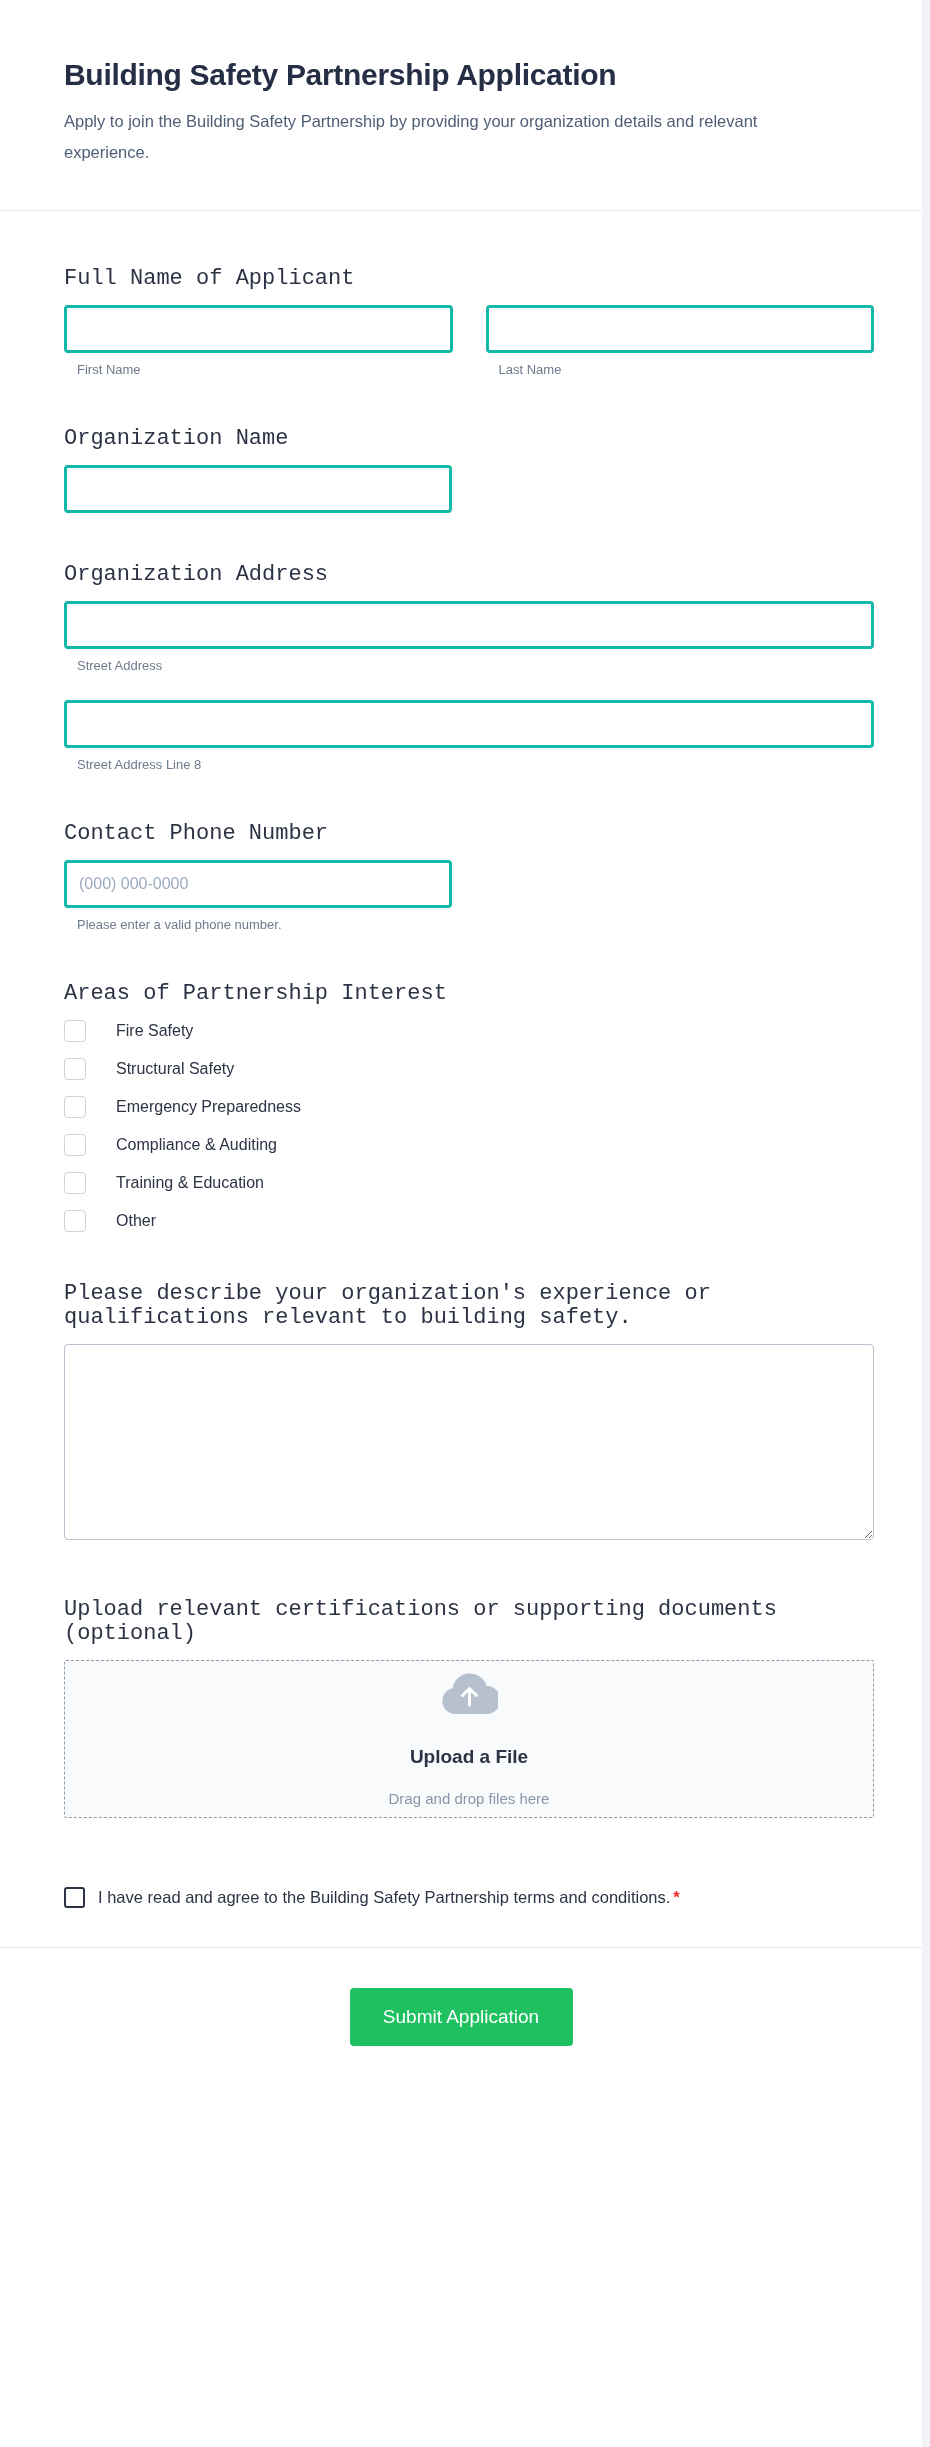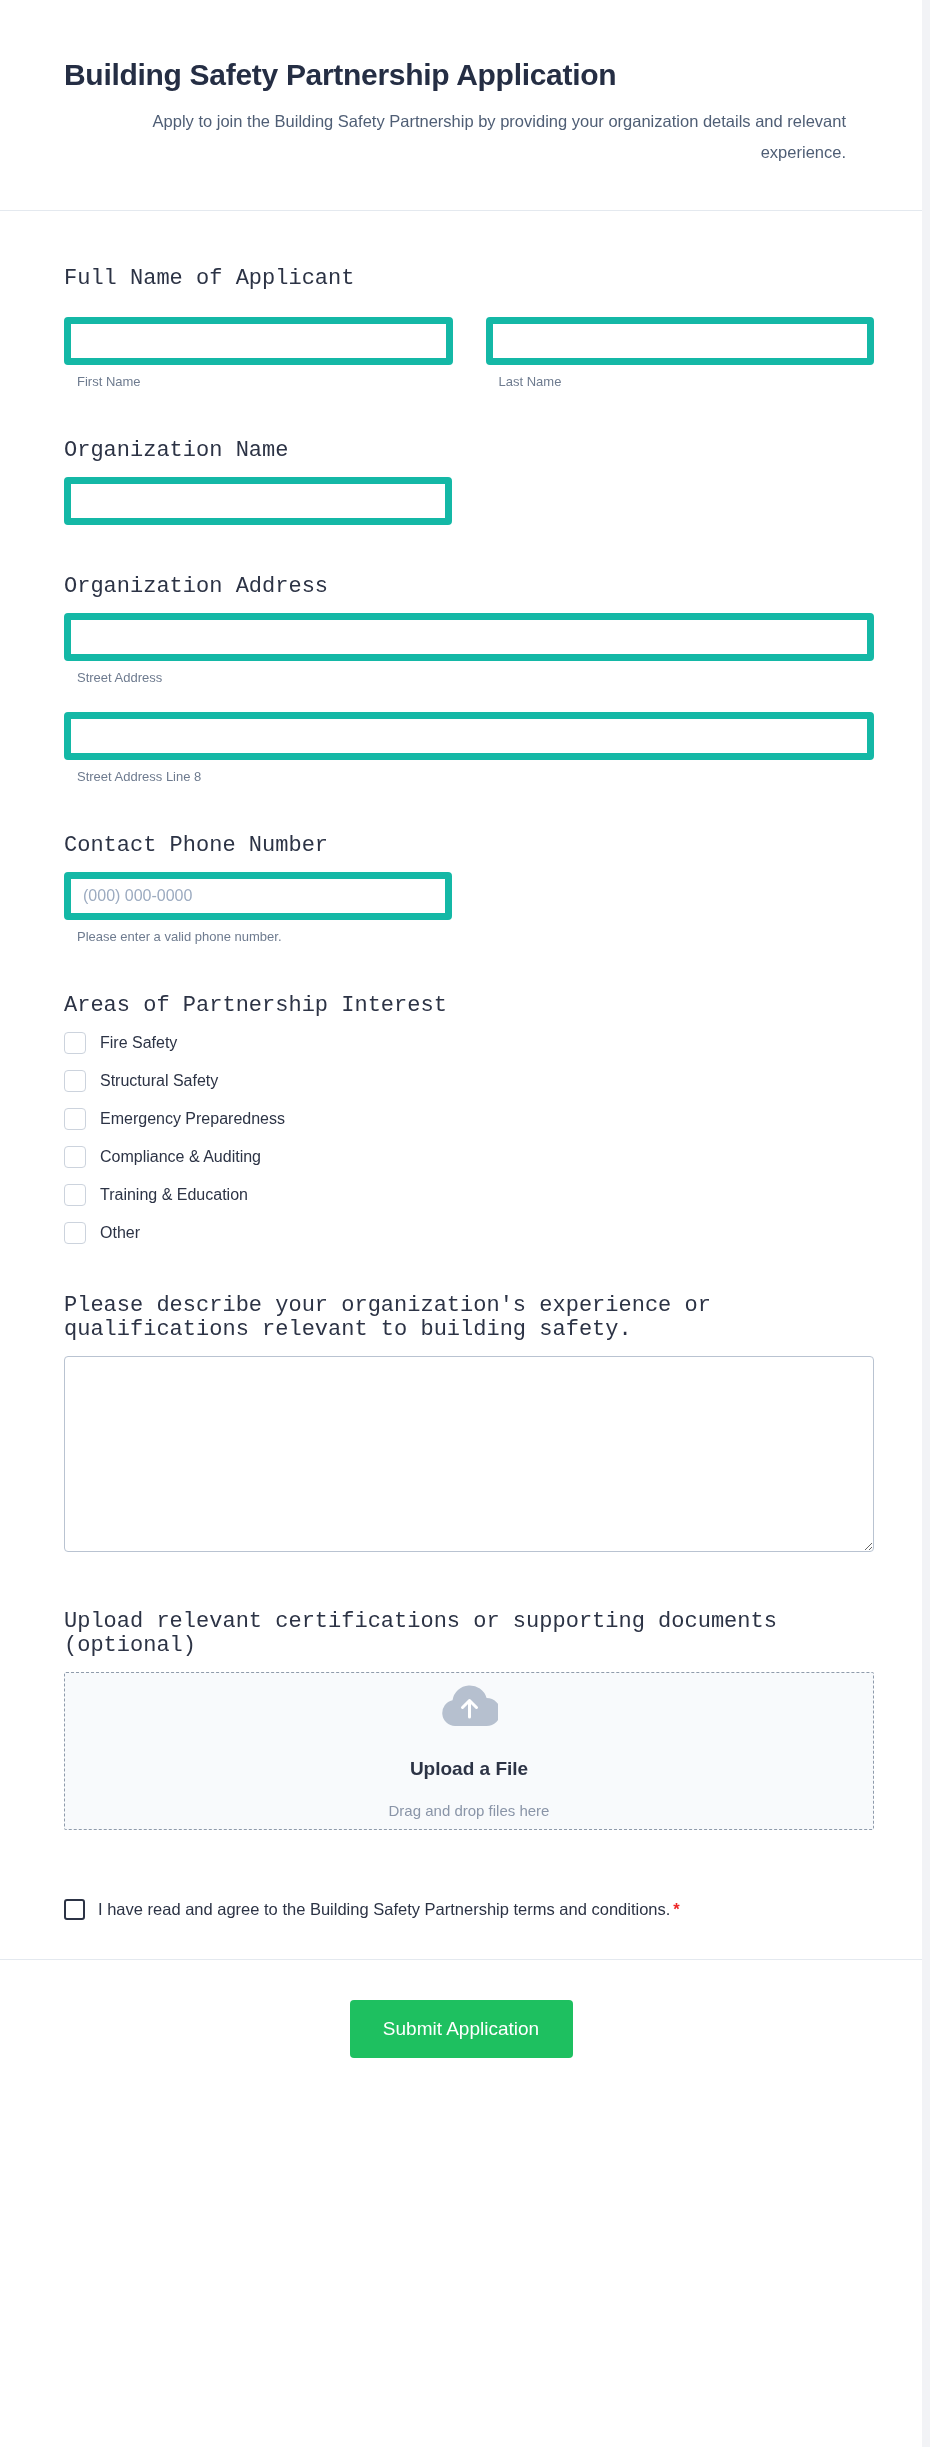--- a/index.html
+++ b/index.html
@@ -5,47 +5,46 @@
   * { box-sizing: border-box; margin: 0; padding: 0; }
   html, body { background: #f2f3f6; }
   body { font-family: "Liberation Sans", sans-serif; color: #2c3345; }
 
   .page { width: 756px; min-height: 2447px; position: relative; }
   .card { width: 922px; min-height: 2447px; background: #ffffff; }
 
   
   .form-header { padding: 58px 64px 42px 64px; border-bottom: 1px solid #e4e9ef; }
   .form-title { font-size: 30px; font-weight: 700; color: #252e44; letter-spacing: -0.3px; }
-  .form-subtitle { margin-top: 14px; font-size: 16.5px; line-height: 31px; color: #4f5e75; max-width: 782px; text-align: right; }
+  .form-subtitle { margin-top: 14px; font-size: 16.5px; line-height: 31px; color: #4f5e75; max-width: 782px; }
 
   
   .form-body { padding: 56px 48px 0 64px; }
   .content { width: 810px; }
 
   .field { margin-bottom: 50px; }
   .label { font-size: 22px; font-weight: 500; color: #2c3345; line-height: 24px; margin-bottom: 14px; font-family: Liberation Mono, monospace; }
   .text-input {
     display: block; width: 100%; height: 48px;
-    border: 7px solid #14b8a6; border-radius: 4px; background: #fff;
+    border: 3px solid #14b8a6; border-radius: 4px; background: #fff;
     padding: 0 12px; font-size: 16px; color: #2c3345; outline: none;
     font-family: "Liberation Sans", sans-serif;
-    margin-top: 12px;
   }
   .text-input::placeholder { color: #9cabc0; opacity: 1; }
   .sublabel { font-size: 13px; color: #6e7b8f; margin-top: 9px; margin-left: 13px; }
 
   .w-half { width: 388px; }
   .row-2 { display: grid; grid-template-columns: 1fr 1fr; column-gap: 33px; }
   .row-3 { display: grid; grid-template-columns: 1fr 1fr 1fr; column-gap: 30px; }
   .addr-row { margin-bottom: 27px; }
   .addr-row:last-child { margin-bottom: 0; }
 
   
   .options { margin-top: 8px; }
-  .opt { display: flex; align-items: flex-end; margin-bottom: 16px; cursor: pointer; }
+  .opt { display: flex; align-items: flex-end; margin-bottom: 16px; cursor: pointer; gap: 16px; }
   .opt:last-child { margin-bottom: 0; }
   .cb {
     width: 22px; height: 22px; flex: 0 0 22px;
     border: 1px solid #ccd3dd; border-radius: 4px; background: #fff;
   }
   .opt-text { font-size: 16px; color: #2c3345; margin-left: 14px; line-height: 22px; }
 
   
   .textarea {
     display: block; width: 100%; height: 196px; resize: vertical;

